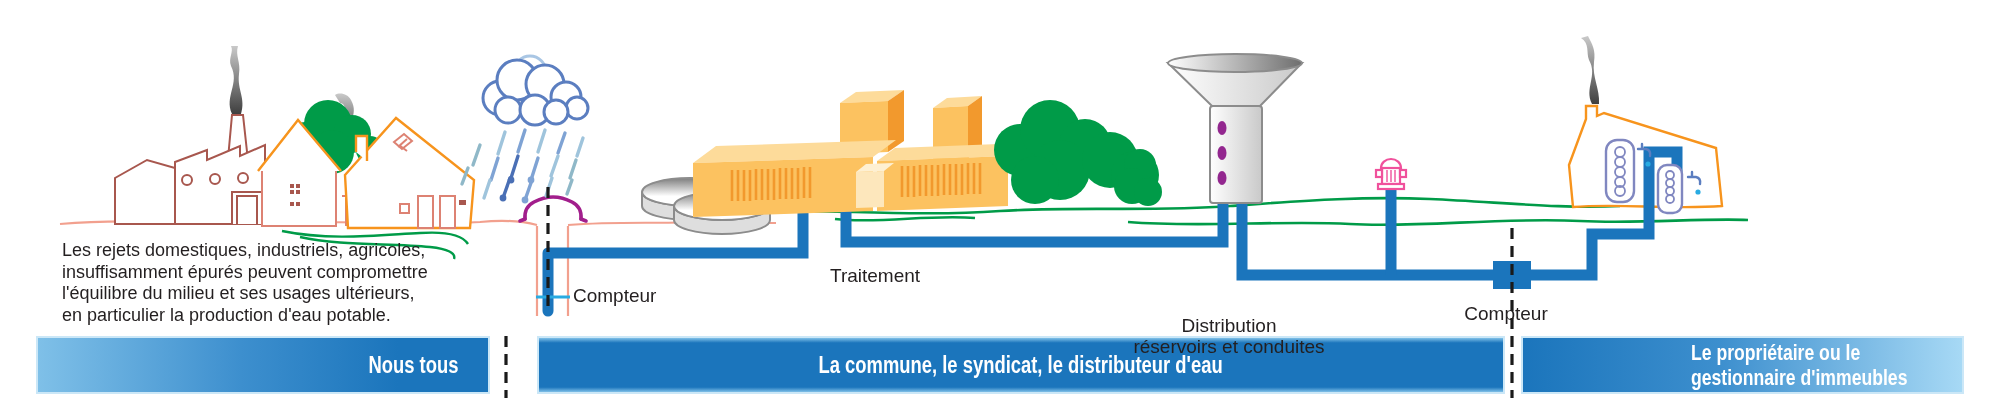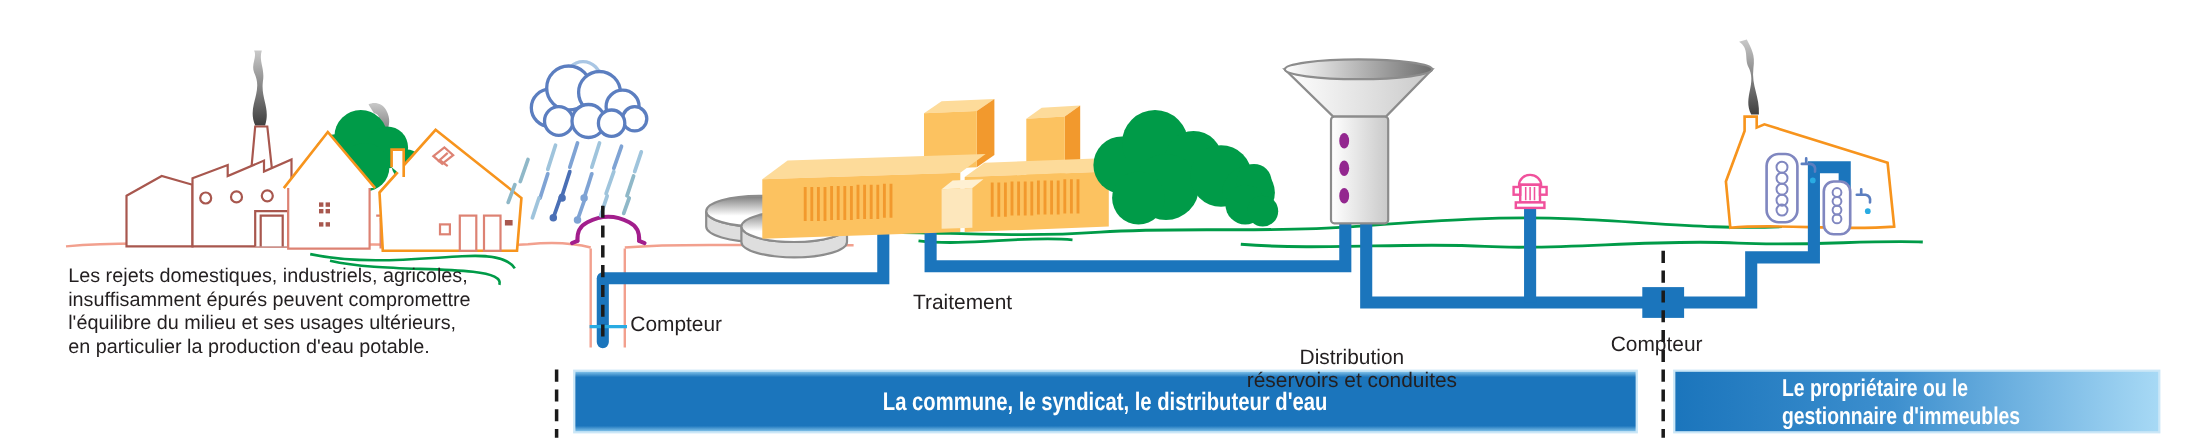--- a/index.html
+++ b/index.html
@@ -3,23 +3,23 @@
 <meta charset="utf-8">
 <style>
   html,body{margin:0;padding:0;background:#fff;}
   #stage{position:relative;width:2000px;height:403px;background:#fff;overflow:hidden;
          font-family:"Liberation Sans","DejaVu Sans",sans-serif;color:var(--text-dark,#231F20);}
   #art{position:absolute;left:0;top:0;z-index:2;pointer-events:none;}
   .bars{position:absolute;left:0;top:0;width:100%;height:100%;z-index:1;}
   .bar{position:absolute;top:338px;height:54px;box-shadow:0 0 0 2px #CBE7F7;display:flex;align-items:center;}
   .bar-nous{left:38px;width:450px;justify-content:flex-end;
     background:linear-gradient(90deg,#7FC0E8 0%,#3D8FCE 45%,var(--bar-blue) 80%);}
-  .bar-commune{left:523px;width:964px;justify-content:center;
+  .bar-commune{left:539px;width:964px;justify-content:center;
     background:linear-gradient(180deg,#7FC0E8 0%,var(--bar-blue) 9%,var(--bar-blue) 91%,#7FC0E8 100%);}
-  .bar-proprio{left:1523px;width:439px;justify-content:center;
+  .bar-proprio{left:1523px;width:439px;justify-content:flex-end;
     background:linear-gradient(90deg,var(--bar-blue) 0%,#3D8FCE 45%,#A7D9F5 100%);}
   .bar-label{color:#fff;font-weight:bold;font-size:23px;white-space:pre;letter-spacing:0;
     transform:scaleX(.8);}
   .bar-nous .bar-label{transform-origin:right center;margin-right:30px;}
   .bar-commune .bar-label{transform-origin:center center;}
   .bar-proprio .bar-label{transform-origin:left center;margin-left:26px;font-size:22px;line-height:25px;}
   .labels{position:absolute;left:0;top:0;width:100%;height:100%;z-index:3;pointer-events:none;}
   .note{position:absolute;font-size:18px;line-height:21.5px;white-space:pre;margin-left:29px;}
   .lbl{position:absolute;font-size:19px;white-space:pre;}
   .lbl-captage{left:573px;top:285px;}
@@ -47,20 +47,23 @@
   .st-tank{stroke:var(--tank-periwinkle);fill:#fff;stroke-width:2.4;}
   .st-coil{stroke:var(--tank-periwinkle);fill:none;stroke-width:1.8;}
   .st-faucet{stroke:#5B7EC0;fill:none;stroke-width:2.4;stroke-linecap:round;}
 </style>
 </head>
 <body>
 
 <div id="stage">
 
   <div class="bars">
+    <div class="bar bar-nous">
+      <span class="bar-label">Nous tous</span>
+    </div>
     <div class="bar bar-commune">
       <span class="bar-label">La commune, le syndicat, le distributeur d'eau</span>
     </div>
     <div class="bar bar-proprio">
       <span class="bar-label">Le propriétaire ou le
 gestionnaire d'immeubles</span>
     </div>
   </div>
 
   <svg id="art" width="2000" height="403" viewBox="0 0 2000 403">

